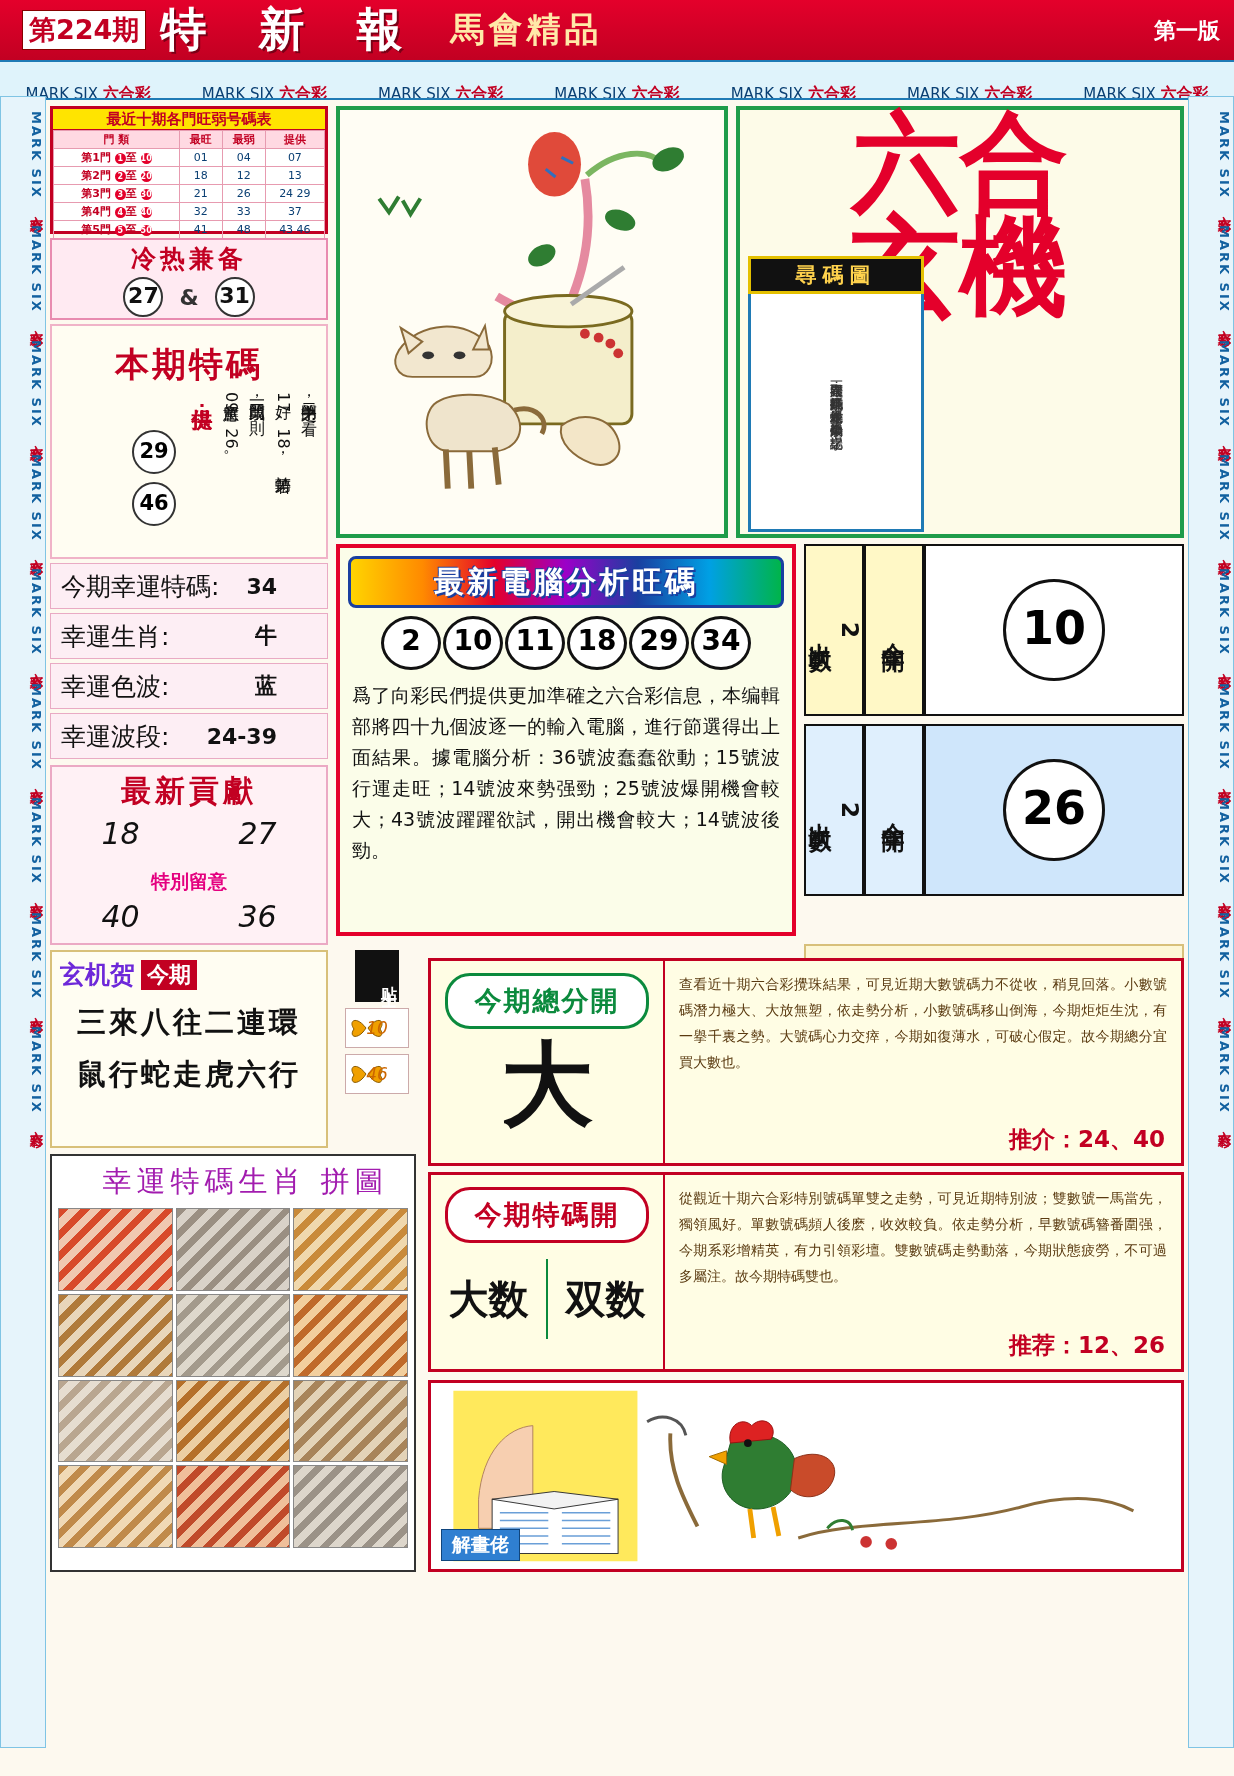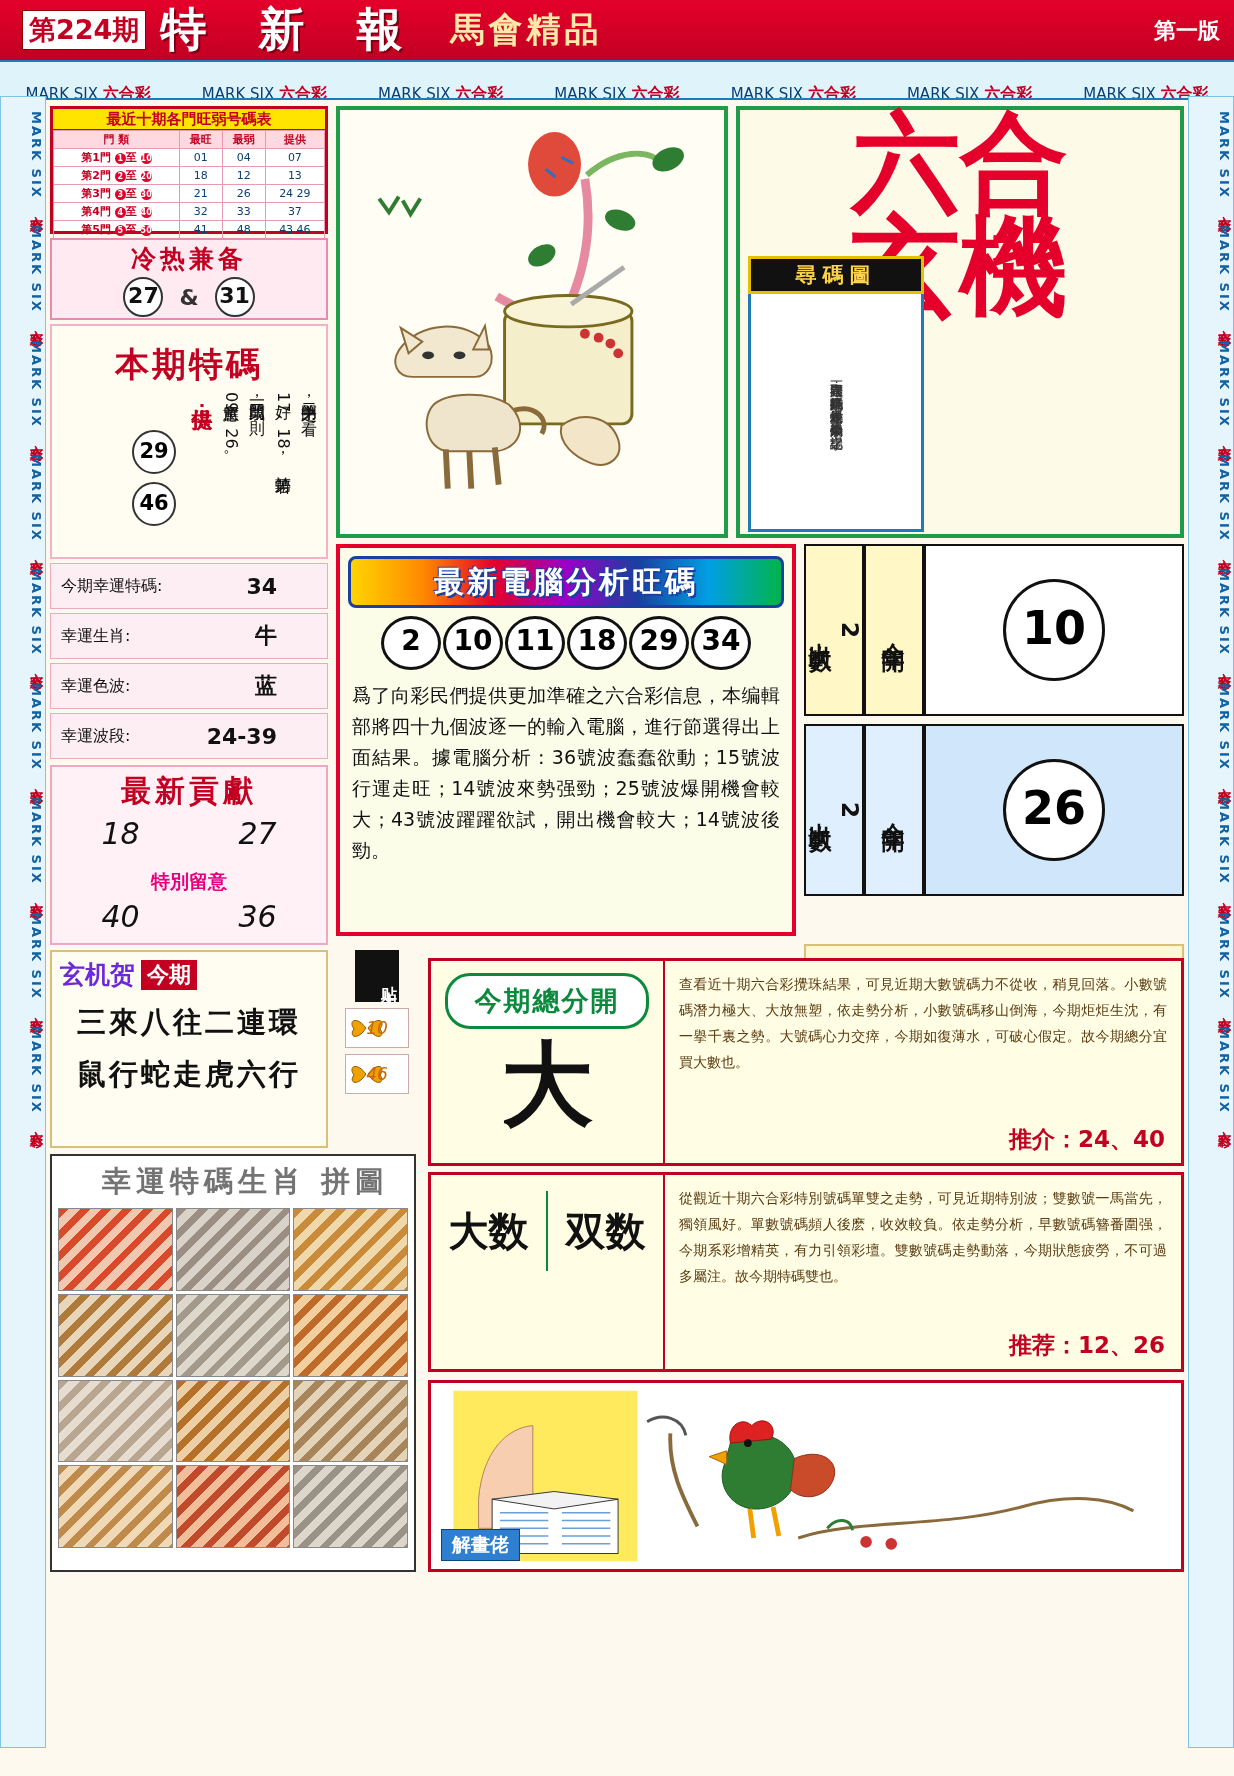--- a/index.html
+++ b/index.html
@@ -86,21 +86,21 @@
   #tema .hd{font-size:34px;font-weight:bold;color:#c20022;text-align:center;margin-top:16px;letter-spacing:3px;}
   #tema .body{display:flex;flex-direction:row-reverse;justify-content:flex-start;height:172px;padding:4px 6px;}
   #tema .vcol{writing-mode:vertical-rl;font-size:16px;line-height:22px;color:#111;margin-left:4px;}
   #tema .prov{writing-mode:vertical-rl;font-size:21px;font-weight:bold;color:#c20022;margin-left:6px;}
   #tema .balls{display:flex;flex-direction:column;gap:8px;justify-content:center;margin-left:auto;padding-right:6px;}
   .circnum2{width:40px;height:40px;border-radius:50%;border:2px solid #333;background:#fff;
             font-size:21px;font-weight:bold;text-align:center;line-height:38px;}
   
   .lucky{left:50px;width:278px;height:46px;background:#fdeef4;border:1px solid #e9aac4;
          display:flex;align-items:center;padding:0 10px;box-sizing:border-box;}
-  .lucky .lb{font-size:16px;color:#111;}
+  .lucky .lb{font-size:25px;color:#111;}
   .lucky .lv{font-size:22px;font-weight:bold;color:#111;margin-left:auto;margin-right:40px;}
   #lk1{top:563px;} #lk2{top:613px;} #lk3{top:663px;} #lk4{top:713px;}
   
   #gong{left:50px;top:765px;width:278px;height:180px;background:#fff1f5;border:2px solid #eba9c4;}
   #gong .hd{text-align:center;font-size:30px;font-weight:bold;color:#c20022;letter-spacing:4px;margin-top:4px;}
   #gong .row{display:flex;justify-content:space-around;font-size:30px;font-style:italic;color:#111;margin-top:4px;}
   #gong .mid{text-align:center;font-size:19px;font-weight:bold;color:#e4007f;margin-top:18px;}
   
   #xuanji{left:50px;top:950px;width:278px;height:198px;background:#fffdf2;border:2px solid #d8c07a;}
   #xuanji .hdr{display:flex;align-items:center;gap:6px;padding:6px 8px 0 8px;}
@@ -108,21 +108,21 @@
   #xuanji .h2{font-size:22px;font-weight:bold;color:#fff;background:#c20022;padding:0 6px;}
   #xuanji .l{font-size:29px;font-weight:bold;color:#111;text-align:center;margin-top:12px;letter-spacing:3px;}
   
   #xj-side{left:338px;top:950px;width:78px;height:198px;}
   #xj-side .dark{background:#111;color:#fff;width:44px;height:52px;font-size:16px;font-weight:bold;
                  writing-mode:vertical-rl;text-align:center;margin:0 auto;}
   #xj-side .card{width:62px;height:38px;border:1px solid #caa;background:#fff;margin:6px auto 0 auto;
                  font-size:17px;font-style:italic;color:#c60;line-height:38px;text-align:center;position:relative;}
   
   #puzzle{left:50px;top:1154px;width:366px;height:418px;background:#fff;border:2px solid #333;}
-  #puzzle .hd{text-align:center;font-size:29px;font-weight:bold;color:#737373;letter-spacing:5px;margin-top:6px;margin-left:25px;}
+  #puzzle .hd{text-align:center;font-size:29px;font-weight:normal;color:#a21caf;letter-spacing:5px;margin-top:6px;margin-left:25px;}
   #puzzle .grid{display:grid;grid-template-columns:repeat(3,1fr);grid-template-rows:repeat(4,1fr);
                 gap:3px;padding:6px;height:352px;box-sizing:border-box;}
   #puzzle .cell{border:1px solid #888;background:#efe7dc;overflow:hidden;position:relative;}
   
   #pic{left:336px;top:106px;width:392px;height:432px;background:#fffdf4;border:4px solid #1f9c4a;}
   
   #liuhe{left:736px;top:106px;width:448px;height:432px;background:#fdfbe8;border:4px solid #1f9c4a;}
   #liuhe .big{font-size:108px;font-weight:bold;color:#e4002b;text-align:center;line-height:104px;
               font-family:"DejaVu Serif","Liberation Serif",serif;}
   #liuhe .scroll{position:absolute;left:8px;top:146px;width:170px;height:270px;background:#fff;
@@ -470,20 +470,23 @@
     <div class="rgt">
       <div class="vnote">查看近十期六合彩攪珠結果，可見近期大數號碼力不從收，稍見回落。小數號碼潛力極大、大放無塑，依走勢分析，小數號碼移山倒海，今期炬炬生沈，有一擧千裏之勢。大號碼心力交瘁，今期如復薄水，可破心假定。故今期總分宜買大數也。</div>
       <div class="rec">
         <span>推介：</span><span>24、40</span>
       </div>
     </div>
   </div>
 
   <div class="box" id="sum2">
     <div class="lft">
+      <div class="ell red">
+        <span>今期特碼開</span>
+      </div>
       <div class="two">
         <div>大数</div>
         <div class="sep"></div>
         <div>双数</div>
       </div>
     </div>
     <div class="rgt">
       <div class="vnote">從觀近十期六合彩特別號碼單雙之走勢，可見近期特別波；雙數號一馬當先，獨領風好。單數號碼頻人後麽，收效較負。依走勢分析，早數號碼簪番圍强，今期系彩增精英，有力引領彩壇。雙數號碼走勢動落，今期狀態疲勞，不可過多屬注。故今期特碼雙也。</div>
       <div class="rec">
         <span>推荐：</span><span>12、26</span>

